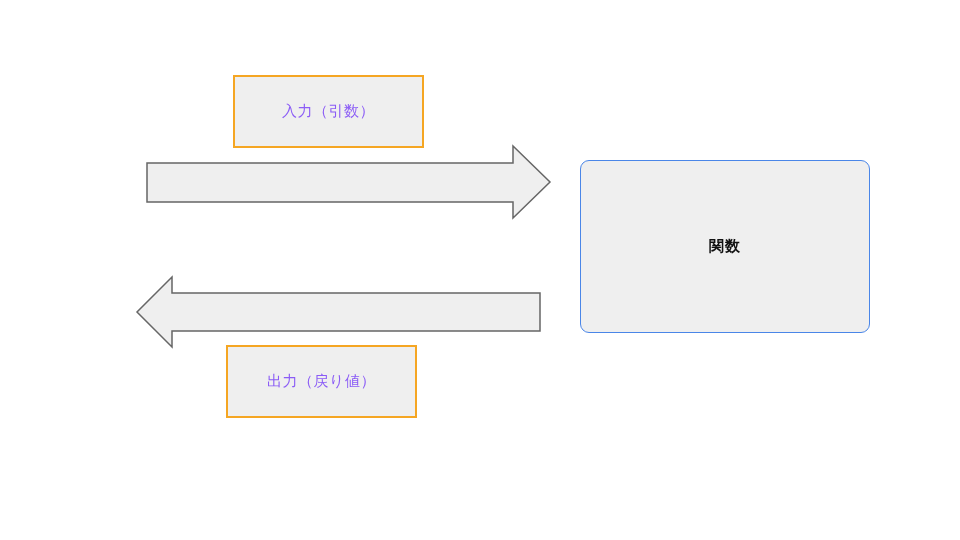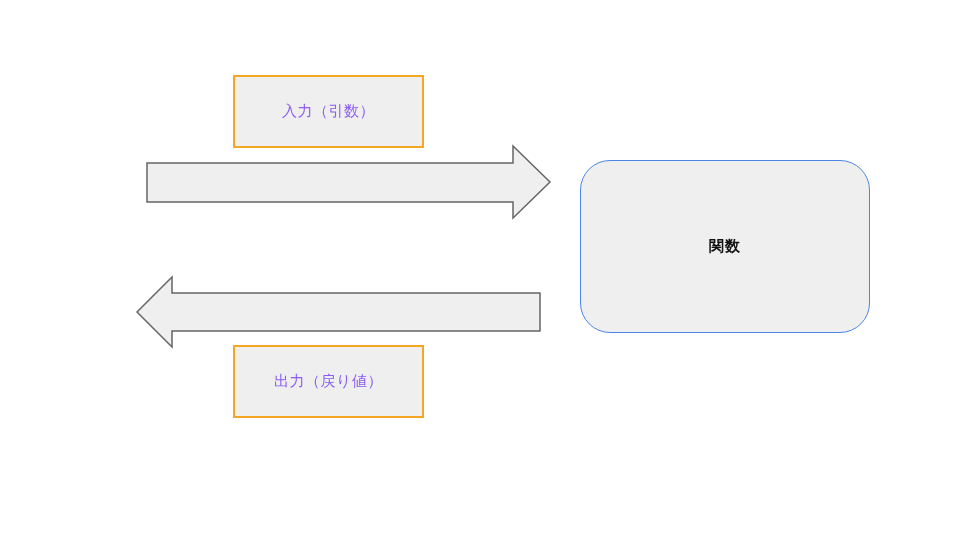--- a/index.html
+++ b/index.html
@@ -28,35 +28,35 @@
     color: #8b5cf6;
     letter-spacing: 0.5px;
   }
   .input-box {
     left: 233px;
     top: 75px;
     width: 191px;
     height: 73px;
   }
   .output-box {
-    left: 233px;
+    left: 226px;
     top: 345px;
     width: 191px;
     height: 73px;
   }
   .function-box {
     position: absolute;
     box-sizing: border-box;
     left: 580px;
     top: 160px;
     width: 290px;
     height: 173px;
     background: #efefef;
     border: 1.5px solid #4a86e8;
-    border-radius: 30px;
+    border-radius: 9px;
     display: flex;
     align-items: center;
     justify-content: center;
     font-size: 15px;
     font-weight: 700;
     color: #111111;
     letter-spacing: 1px;
   }
   .arrow-layer {
     position: absolute;

